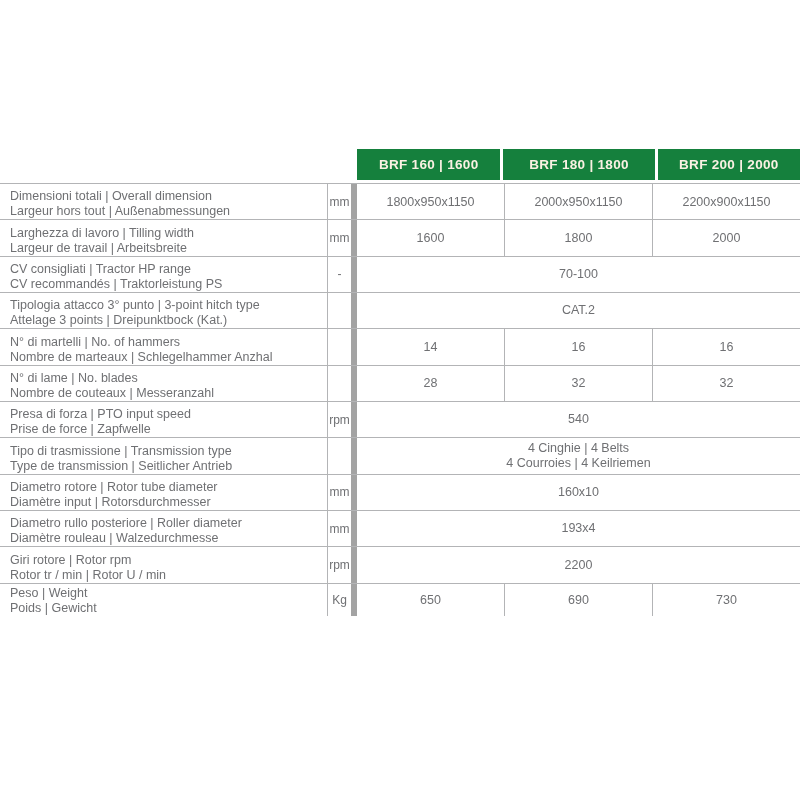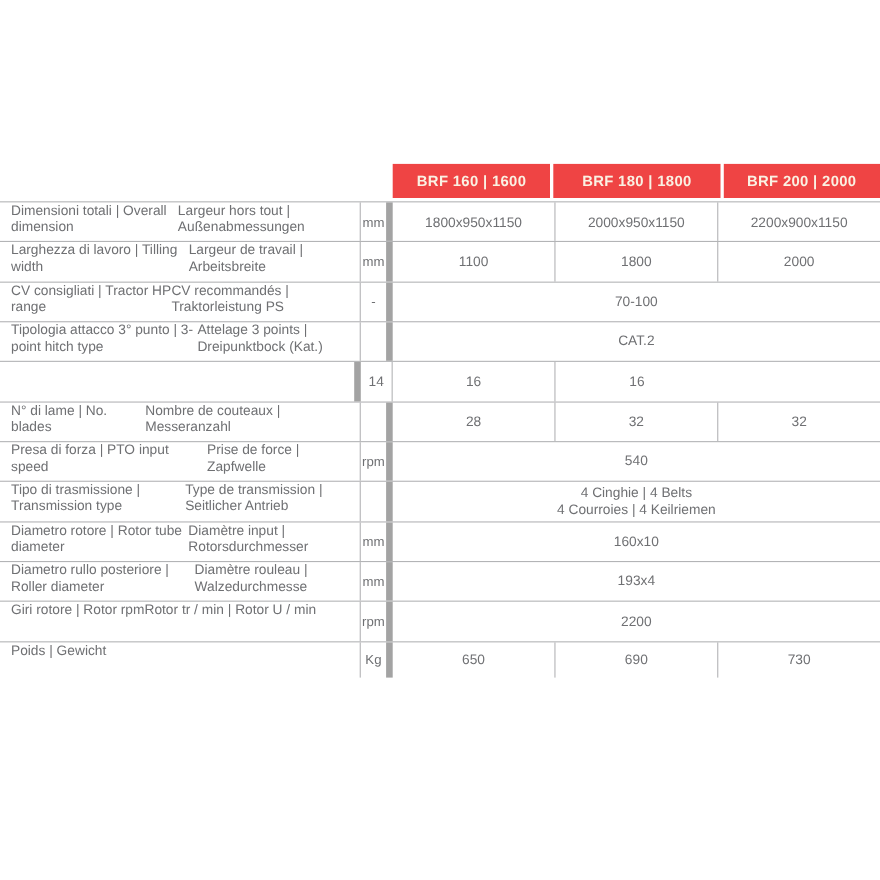--- a/index.html
+++ b/index.html
@@ -19,21 +19,21 @@
   }
   
   .header-row {
     margin-left: 357px;
     height: 31px;
     display: flex;
     gap: 3px;
     margin-bottom: 3px;
   }
   .header-cell {
-    background: #ef4444;
+    background: #15803d;
     color: #FAF1E3;
     font-weight: 700;
     font-size: 13.5px;
     letter-spacing: 0.3px;
     display: flex;
     align-items: center;
     justify-content: center;
     box-sizing: border-box;
   }
   .header-cell.c1 { width: 146px; }
@@ -48,22 +48,22 @@
     border-top: 1px solid #B3B4B6;
     color: #6F7073;
     font-size: 12.5px;
   }
   .row:last-child { height: 33px; }
 
   .c-label {
     box-sizing: border-box;
     border-right: 1px solid #B3B4B6;
     display: flex;
-    flex-direction: row;
-    justify-content: flex-start;
+    flex-direction: column;
+    justify-content: flex-end;
     padding-left: 10px;
     line-height: 15px;
   }
   .c-unit {
     box-sizing: border-box;
     border-right: 6px solid #a3a3a3;
     display: flex;
     align-items: center;
     justify-content: center;
     font-size: 12px;
@@ -106,21 +106,21 @@
     <div class="c-val sep">2000x950x1150</div>
     <div class="c-val">2200x900x1150</div>
   </div>
 
   <div class="row">
     <div class="c-label">
       <span>Larghezza di lavoro | Tilling width</span>
       <span>Largeur de travail | Arbeitsbreite</span>
     </div>
     <div class="c-unit">mm</div>
-    <div class="c-val sep">1100</div>
+    <div class="c-val sep">1600</div>
     <div class="c-val sep">1800</div>
     <div class="c-val">2000</div>
   </div>
 
   <div class="row">
     <div class="c-label">
       <span>CV consigliati | Tractor HP range</span>
       <span>CV recommandés | Traktorleistung PS</span>
     </div>
     <div class="c-unit">-</div>
@@ -130,20 +130,24 @@
   <div class="row">
     <div class="c-label">
       <span>Tipologia attacco 3° punto | 3-point hitch type</span>
       <span>Attelage 3 points | Dreipunktbock (Kat.)</span>
     </div>
     <div class="c-unit"></div>
     <div class="c-merged">CAT.2</div>
   </div>
 
   <div class="row">
+    <div class="c-label">
+      <span>N° di martelli | No. of hammers</span>
+      <span>Nombre de marteaux | Schlegelhammer Anzhal</span>
+    </div>
     <div class="c-unit"></div>
     <div class="c-val sep">14</div>
     <div class="c-val sep">16</div>
     <div class="c-val">16</div>
   </div>
 
   <div class="row">
     <div class="c-label">
       <span>N° di lame | No. blades</span>
       <span>Nombre de couteaux | Messeranzahl</span>
@@ -198,20 +202,21 @@
       <span>Giri rotore | Rotor rpm</span>
       <span>Rotor tr / min | Rotor U / min</span>
     </div>
     <div class="c-unit">rpm</div>
     <div class="c-merged">2200</div>
   </div>
 
 
   <div class="row">
     <div class="c-label">
+      <span>Peso | Weight</span>
       <span>Poids | Gewicht</span>
     </div>
     <div class="c-unit">Kg</div>
     <div class="c-val sep">650</div>
     <div class="c-val sep">690</div>
     <div class="c-val">730</div>
   </div>
 
 </div>
 

